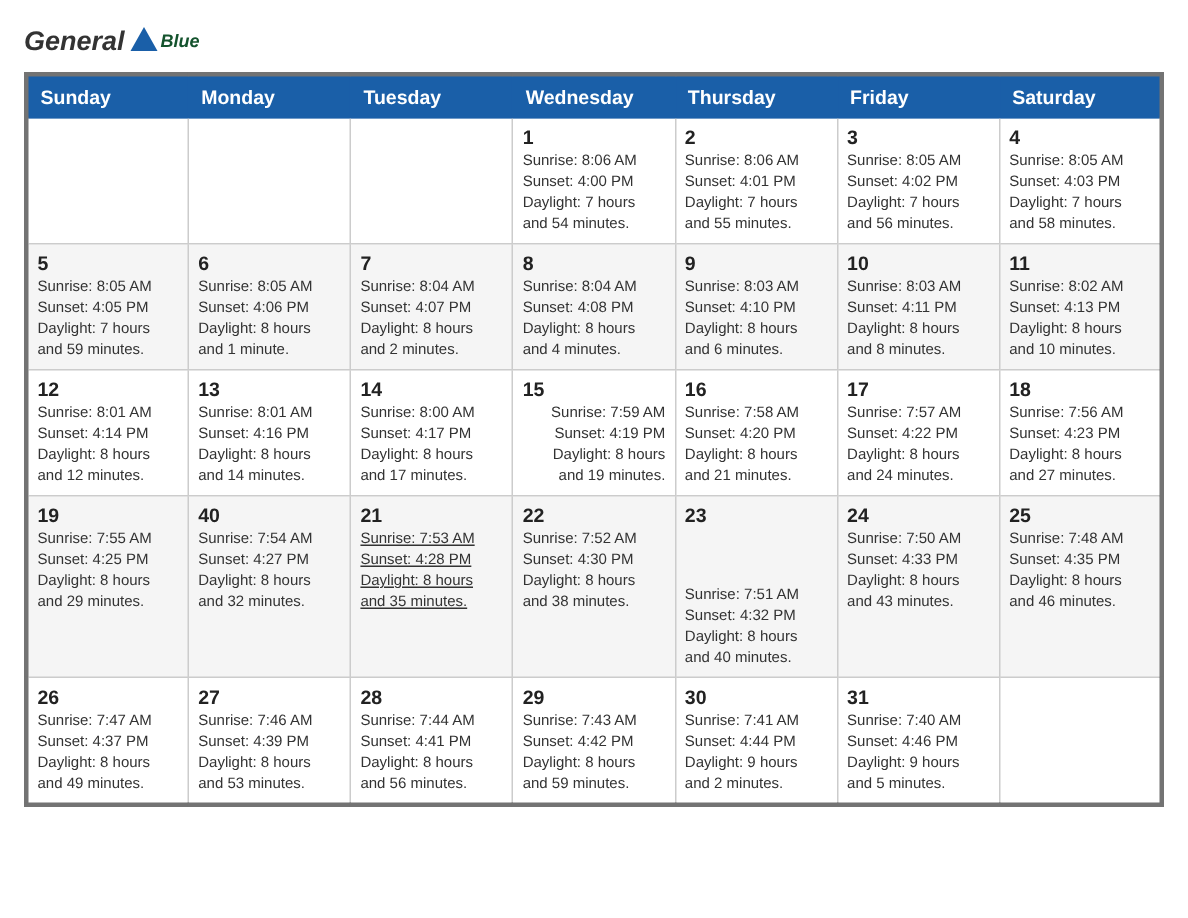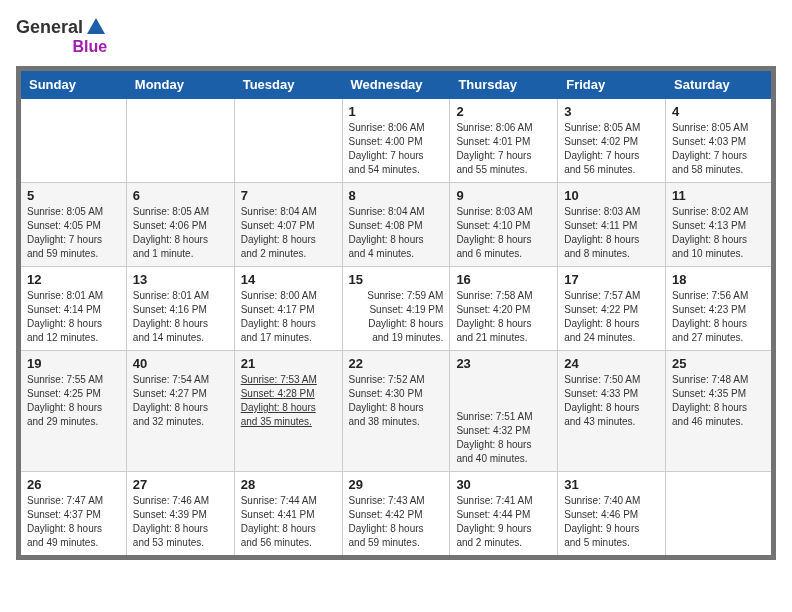--- a/index.html
+++ b/index.html
@@ -11,36 +11,36 @@
       padding: 16px;
     }
     .header {
       display: flex;
       align-items: flex-start;
       justify-content: space-between;
       margin-bottom: 10px;
     }
     .logo {
       display: flex;
-      flex-direction: column;
-      align-items: flex-end;
+      align-items: center;
+      font-style: italic;
     }
     .logo-text {
       display: flex;
       align-items: center;
     }
     .logo-general {
       font-size: 18px;
       font-weight: bold;
       color: #333;
     }
     .logo-blue {
-      font-size: 16px;
+      font-size: 12px;
       font-weight: bold;
-      color: #a21caf;
+      color: #14532d;
     }
     .logo-icon {
       width: 22px;
       height: 22px;
       margin-left: 2px;
     }
     .title-block {
       text-align: right;
     }
     .month-title {
@@ -49,21 +49,21 @@
       color: #333;
     }
     .location-title {
       font-size: 16px;
       color: #333;
       font-weight: normal;
     }
     .calendar {
       width: 100%;
       border-collapse: collapse;
-      border: 5px solid #737373;
+      border: 3px solid #737373;
     }
     .calendar th {
       background: #1a5fa8;
       color: #fff;
       text-align: left;
       padding: 6px 8px;
       font-size: 13px;
       border: 1px solid #1a5fa8;
     }
     .calendar td {

